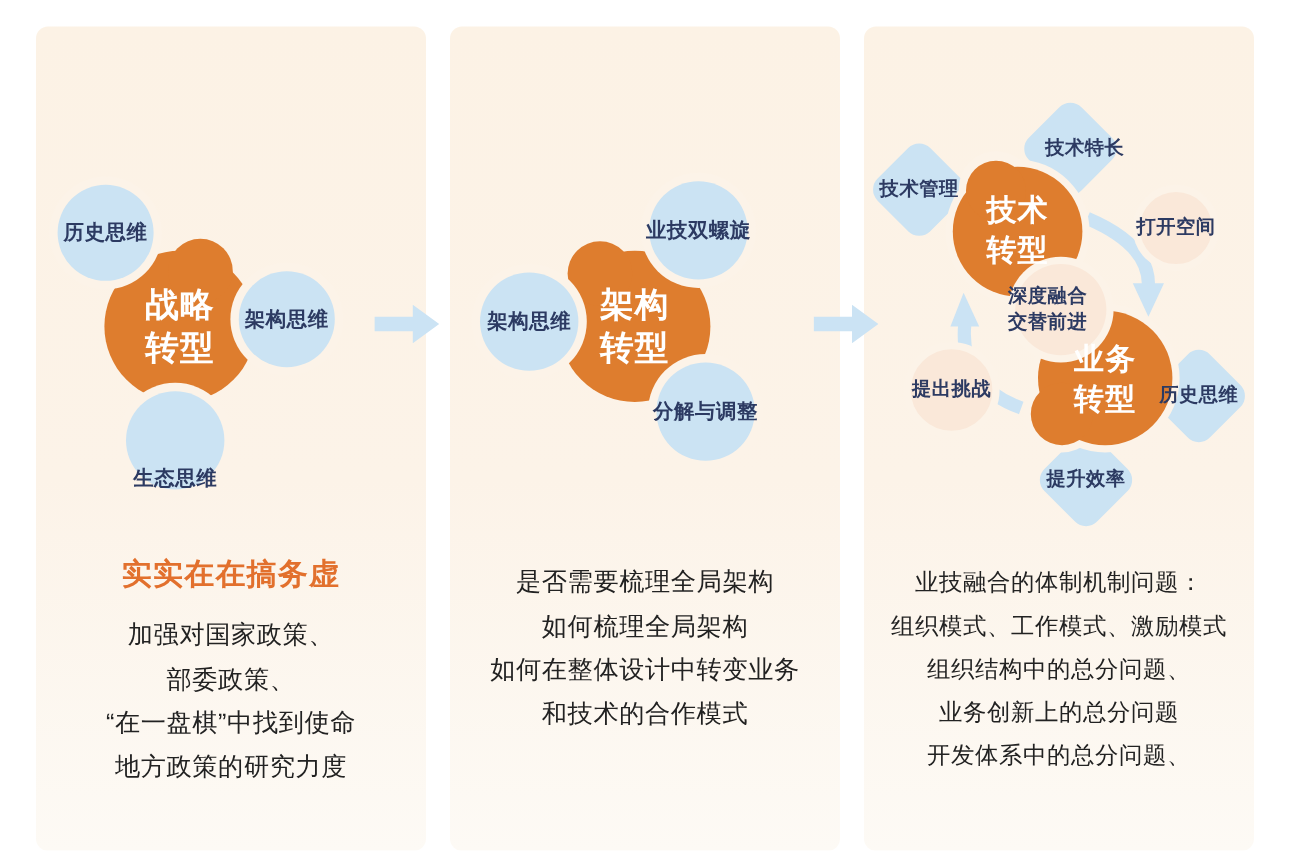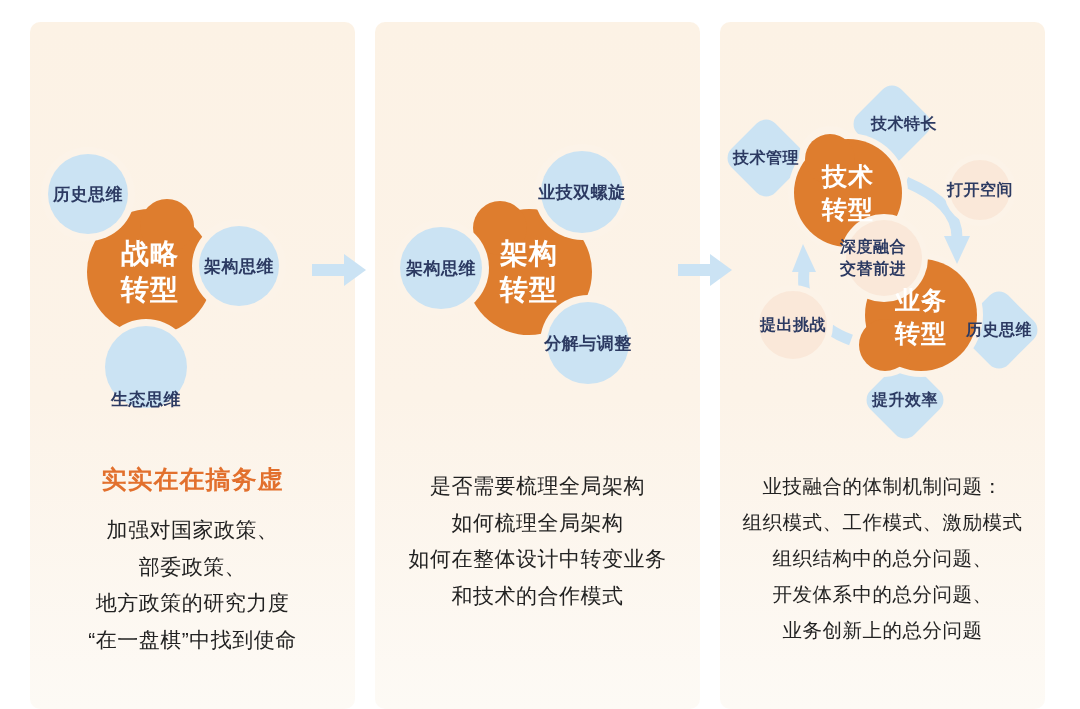--- a/index.html
+++ b/index.html
@@ -67,22 +67,22 @@
         <div>转型</div>
       </div>
       <div class="lbl" style="left:58px;top:172px;">历史思维</div>
       <div class="lbl" style="left:209px;top:244px;">架构思维</div>
       <div class="lbl" style="left:116px;top:345px;margin-top:32px;">生态思维</div>
     </div>
     <h2 class="heading">实实在在搞务虚</h2>
     <div class="body-text">
       <p>加强对国家政策、</p>
       <p>部委政策、</p>
+      <p>“在一盘棋”中找到使命</p>
       <p>地方政策的研究力度</p>
-      <p>“在一盘棋”中找到使命</p>
     </div>
   </section>
 
   <section class="panel panel-2">
     <div class="diagram">
       <svg width="325" height="430" viewBox="0 0 325 430">
         <g>
           <circle cx="154" cy="250" r="63" fill="#DE7D2E"></circle>
           <circle cx="125" cy="206" r="27" fill="#DE7D2E"></circle>
         </g>
@@ -171,22 +171,22 @@
         <div>业务</div>
         <div>转型</div>
       </div>
       <div class="lbl lbl-sm" style="left:279px;top:308px;">历史思维</div>
       <div class="lbl lbl-sm" style="left:185px;top:378px;">提升效率</div>
     </div>
     <div class="body-text">
       <p>业技融合的体制机制问题：</p>
       <p>组织模式、工作模式、激励模式</p>
       <p>组织结构中的总分问题、</p>
+      <p>业务创新上的总分问题</p>
       <p>开发体系中的总分问题、</p>
-      <p>业务创新上的总分问题</p>
     </div>
   </section>
 
   <svg class="flow-arrow" style="left:312px;top:254px;" width="54" height="32" viewBox="0 0 54 32">
     <path d="M0 10 H32 V0 L54 16 L32 32 V22 H0 Z" fill="#CBE3F4"></path>
   </svg>
   <svg class="flow-arrow" style="left:678px;top:254px;" width="54" height="32" viewBox="0 0 54 32">
     <path d="M0 10 H32 V0 L54 16 L32 32 V22 H0 Z" fill="#CBE3F4"></path>
   </svg>
 

